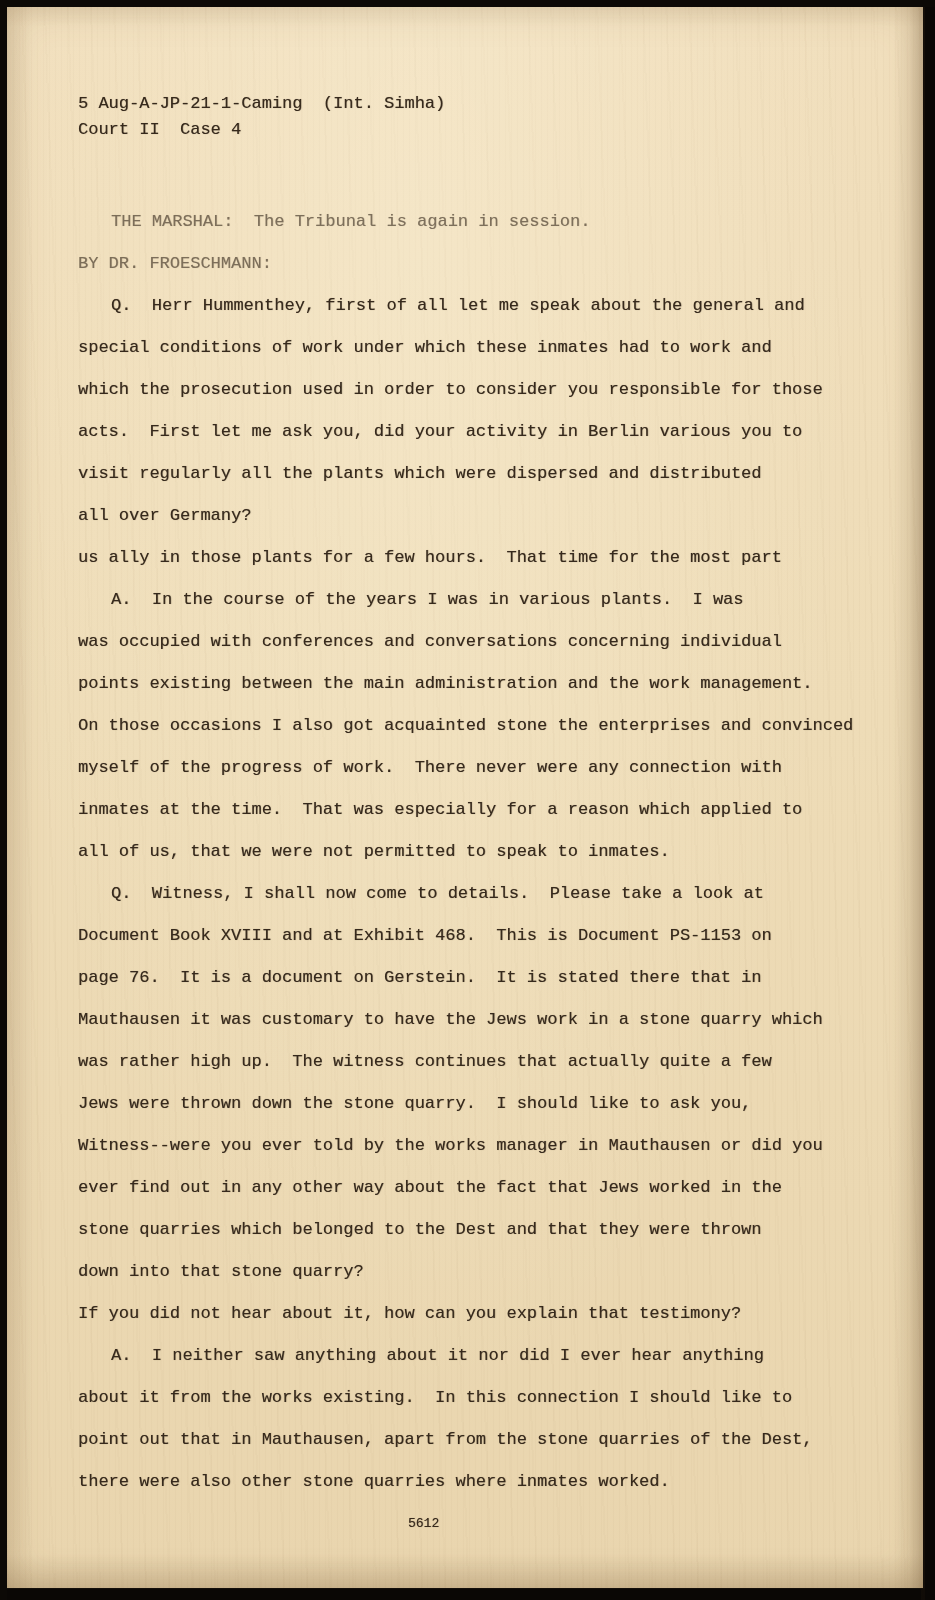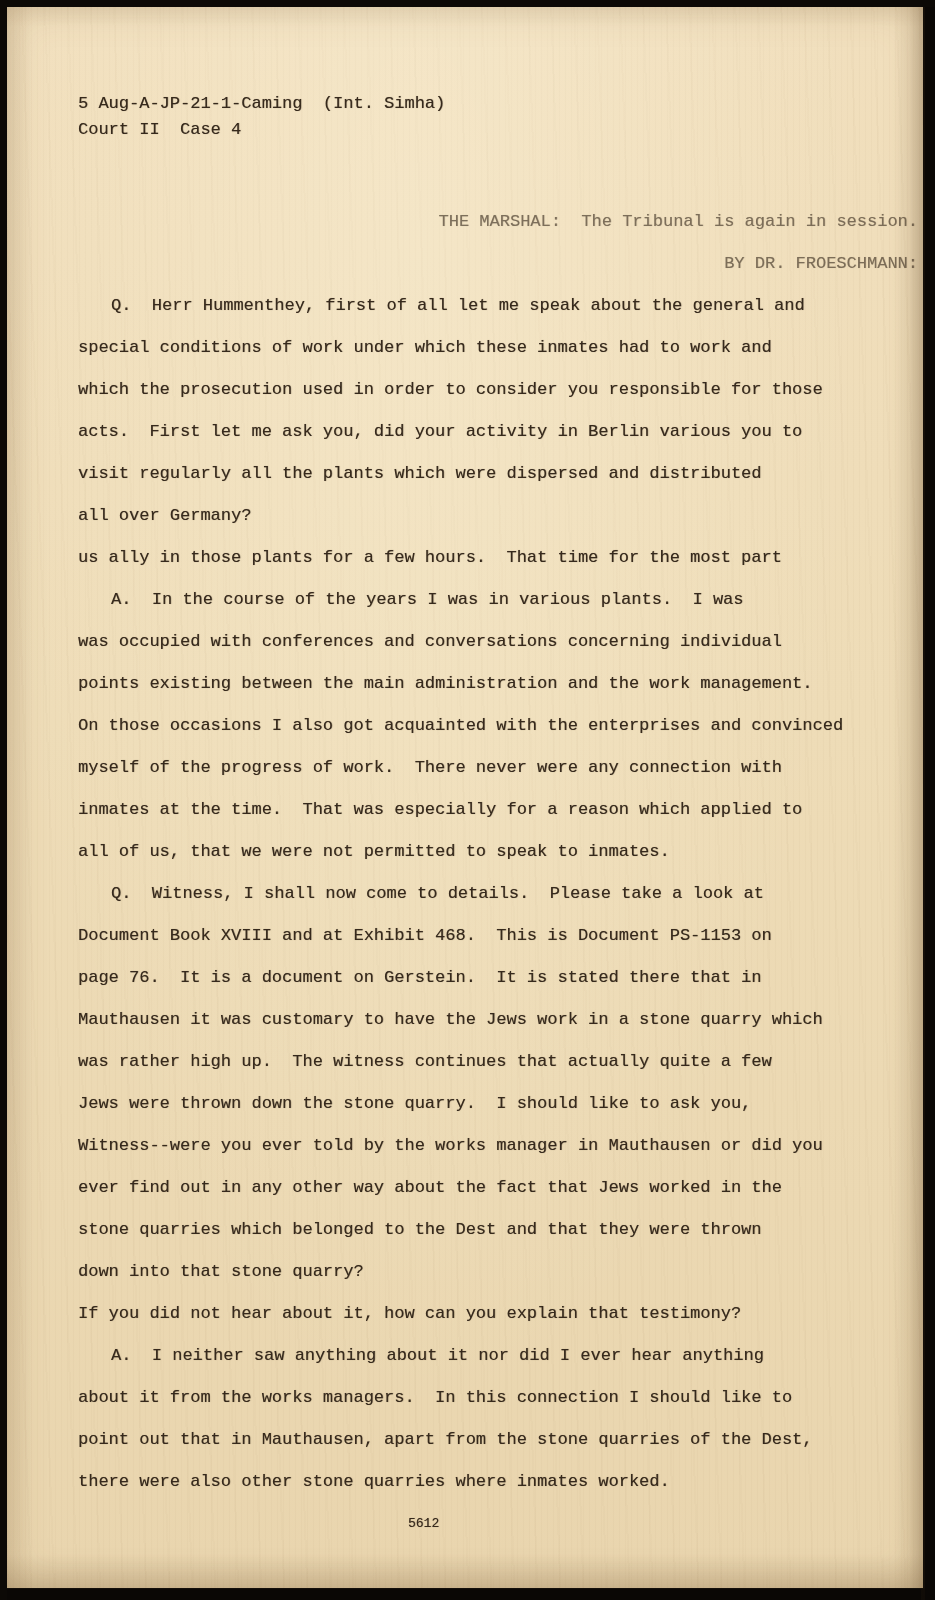--- a/index.html
+++ b/index.html
@@ -66,21 +66,21 @@
 
   .tline {
     height: 42px;
     line-height: 42px;
     white-space: pre;
     text-shadow: 0.4px 0.3px 0.7px rgba(54,41,28,0.55);
   }
 
   .tline.indent { padding-left: 33px; }
 
-  .tline.faint { opacity: 0.62; filter: blur(0.2px); text-align: right; }
+  .tline.faint { opacity: 0.62; filter: blur(0.2px); }
 
   .pagenum {
     position: absolute;
     left: 401px;
     top: 1506px;
     font-size: 13px;
     line-height: 22px;
   }
 </style>
 </head>
@@ -100,37 +100,37 @@
         <div class="tline indent">Q.  Herr Hummenthey, first of all let me speak about the general and</div>
         <div class="tline">special conditions of work under which these inmates had to work and</div>
         <div class="tline">which the prosecution used in order to consider you responsible for those</div>
         <div class="tline">acts.  First let me ask you, did your activity in Berlin various you to</div>
         <div class="tline">visit regularly all the plants which were dispersed and distributed</div>
         <div class="tline">all over Germany?</div>
         <div class="tline">us ally in those plants for a few hours.  That time for the most part</div>
         <div class="tline indent">A.  In the course of the years I was in various plants.  I was</div>
         <div class="tline">was occupied with conferences and conversations concerning individual</div>
         <div class="tline">points existing between the main administration and the work management.</div>
-        <div class="tline">On those occasions I also got acquainted with the enterprises and convinced</div>
+        <div class="tline">On those occasions I also got acquainted stone the enterprises and convinced</div>
         <div class="tline">myself of the progress of work.  There never were any connection with</div>
         <div class="tline">inmates at the time.  That was especially for a reason which applied to</div>
         <div class="tline">all of us, that we were not permitted to speak to inmates.</div>
         <div class="tline indent">Q.  Witness, I shall now come to details.  Please take a look at</div>
         <div class="tline">Document Book XVIII and at Exhibit 468.  This is Document PS-1153 on</div>
         <div class="tline">page 76.  It is a document on Gerstein.  It is stated there that in</div>
         <div class="tline">Mauthausen it was customary to have the Jews work in a stone quarry which</div>
         <div class="tline">was rather high up.  The witness continues that actually quite a few</div>
         <div class="tline">Jews were thrown down the stone quarry.  I should like to ask you,</div>
         <div class="tline">Witness--were you ever told by the works manager in Mauthausen or did you</div>
         <div class="tline">ever find out in any other way about the fact that Jews worked in the</div>
         <div class="tline">stone quarries which belonged to the Dest and that they were thrown</div>
         <div class="tline">down into that stone quarry?</div>
         <div class="tline">If you did not hear about it, how can you explain that testimony?</div>
         <div class="tline indent">A.  I neither saw anything about it nor did I ever hear anything</div>
-        <div class="tline">about it from the works managers.  In this connection I should like to</div>
+        <div class="tline">about it from the works existing.  In this connection I should like to</div>
         <div class="tline">point out that in Mauthausen, apart from the stone quarries of the Dest,</div>
         <div class="tline">there were also other stone quarries where inmates worked.</div>
       </div>
 
     <div class="pagenum typed">5612</div>
 
   </div>
 </div>
 
 </body></html>

